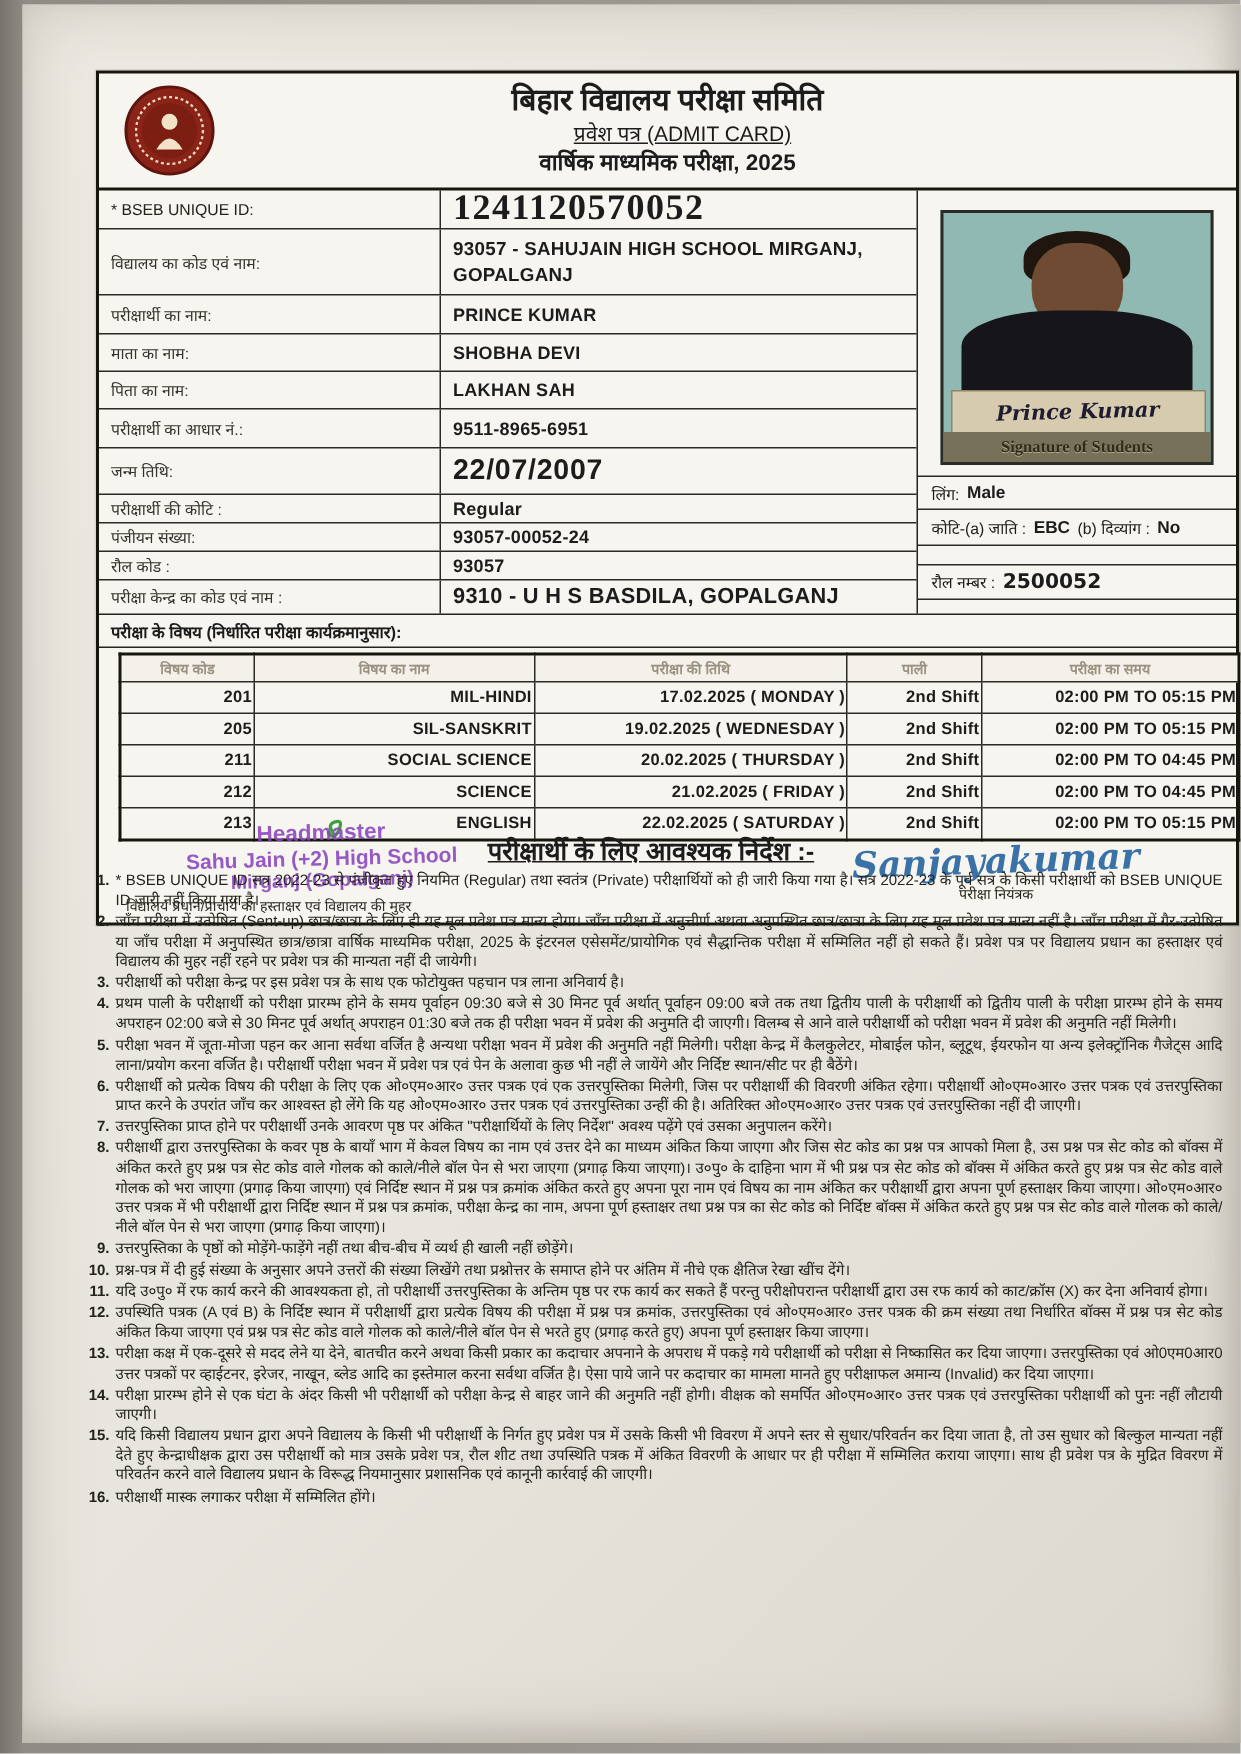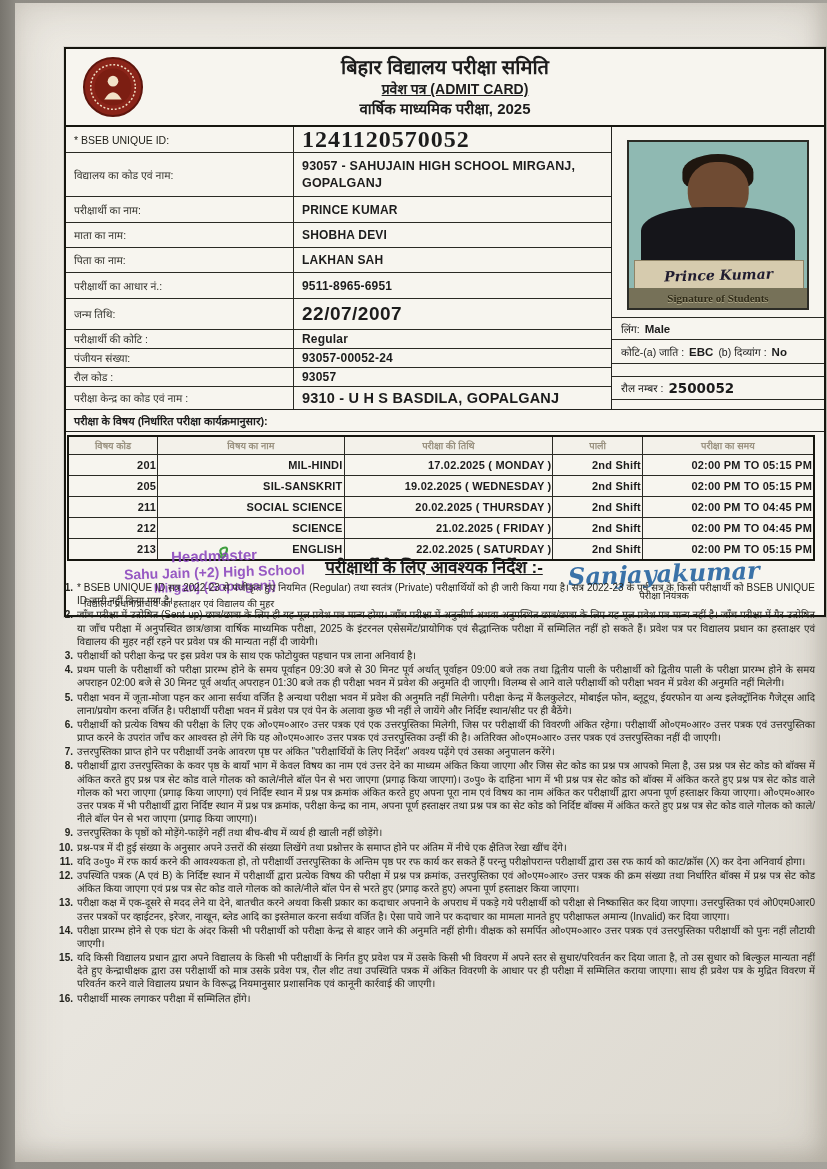--- a/index.html
+++ b/index.html
@@ -16,21 +16,21 @@
   
   .card{
     position:absolute;left:49px;top:44px;width:758px;
     border:2.5px solid #16160f;background:#f7f5ef;
     box-shadow:0 0 0 1px rgba(0,0,0,.08);
   }
   .hdr{height:76px;position:relative;border-bottom:2px solid #16160f;}
   .logo{position:absolute;left:16px;top:7px;width:62px;height:62px;}
   .titles{text-align:center;padding-top:6px;line-height:1.25;}
   .t1{font-size:20px;font-weight:bold;}
-  .t2{font-size:14px;font-weight:bold;text-decoration:underline;margin-top:1px;padding-left:20px;}
+  .t2{font-size:14px;font-weight:normal;text-decoration:underline;margin-top:1px;padding-left:20px;}
   .t3{font-size:15px;font-weight:bold;margin-top:1px;}
   
   .idsec{display:flex;border-bottom:1.5px solid #23231f;}
   .id-left{flex:1;border-right:1.5px solid #23231f;min-width:0;}
   .frow{display:flex;align-items:center;border-bottom:1.2px solid #2a2a24;box-sizing:border-box;}
   .frow:last-child{border-bottom:none;}
   .flabel{width:228px;flex:0 0 228px;padding:2px 8px;font-size:10.5px;color:#33332d;
           border-right:1.2px solid #2a2a24;align-self:stretch;display:flex;align-items:center;box-sizing:border-box;}
   .flabel.b{font-weight:normal;color:#22221c;}
   .fvalue{flex:1;padding:2px 8px;font-weight:bold;font-size:12px;letter-spacing:.2px;min-width:0;}
@@ -51,21 +51,21 @@
   .cap-strip{position:absolute;left:0;bottom:0;width:100%;height:12%;background:#767158;
              display:flex;align-items:center;justify-content:center;
              font-family:"Liberation Serif",serif;font-weight:bold;font-size:11px;color:#2e2a18;text-shadow:0 1px 0 rgba(240,230,190,.5);}
   .ir-row{border-top:1.3px solid #2a2a24;padding:3px 9px;font-size:10.5px;display:flex;align-items:center;gap:5px;box-sizing:border-box;}
   .ir-val{font-weight:bold;font-size:11.5px;}
   .ir-roll .ir-val{font-size:13.5px;font-family:"DejaVu Sans",sans-serif;}
   .ir-gap{height:12px;border-top:1.3px solid #2a2a24;}
   .ir-roll{border-bottom:1.3px solid #2a2a24;height:24px;}
   
   .subj-label{padding:3px 8px;font-size:11px;font-weight:bold;border-bottom:1.5px solid #23231f;}
-  table.subjects{border-collapse:collapse;width:calc(100% - 10px);margin:3px 1px 2px;border:2px solid #16160f;}
+  table.subjects{border-collapse:collapse;width:calc(100% - 10px);margin:3px 13px 2px;border:2px solid #16160f;}
   table.subjects th{font-size:9.5px;font-weight:bold;color:#9a9280;border:1.3px solid #2a2a24;height:15px;background:#f3f1ea;}
   table.subjects td{border:1.3px solid #2a2a24;height:18px;text-align:right;font-weight:bold;font-size:11px;letter-spacing:.2px;}
   .col-code{width:12%;}.col-name{width:25%;}.col-date{width:28%;}.col-shift{width:12%;}.col-time{width:23%;}
   
   .signrow{position:relative;height:52px;}
   .stamp{position:absolute;left:58px;top:-16px;transform:rotate(-1.6deg);color:#8a44bd;
          font-size:15px;font-weight:bold;text-align:center;line-height:1.15;opacity:.88;white-space:nowrap;}
   .stamp .s2{font-size:14px;}
   .stamp .s3{font-size:13px;}
   .seal-caption{position:absolute;left:18px;top:34px;font-size:9.5px;color:#2c2c26;}

